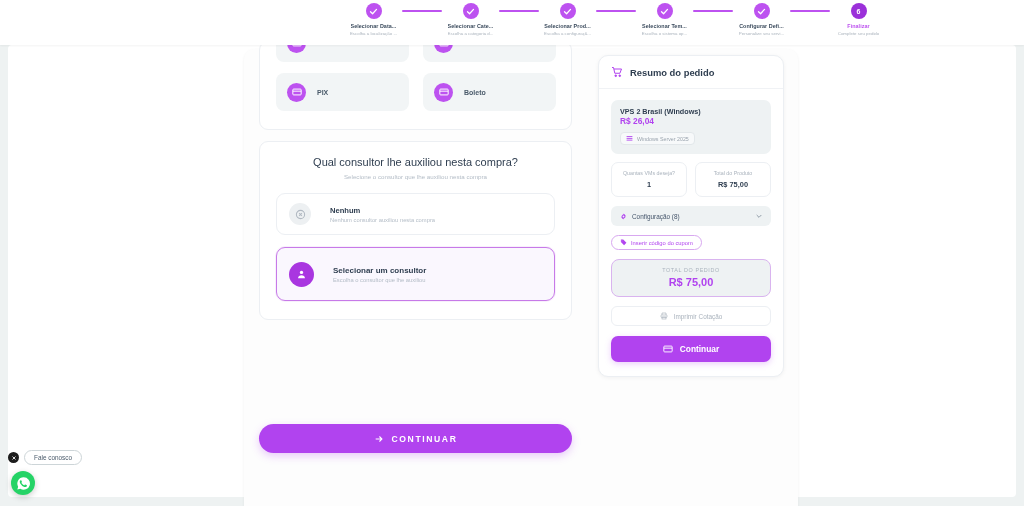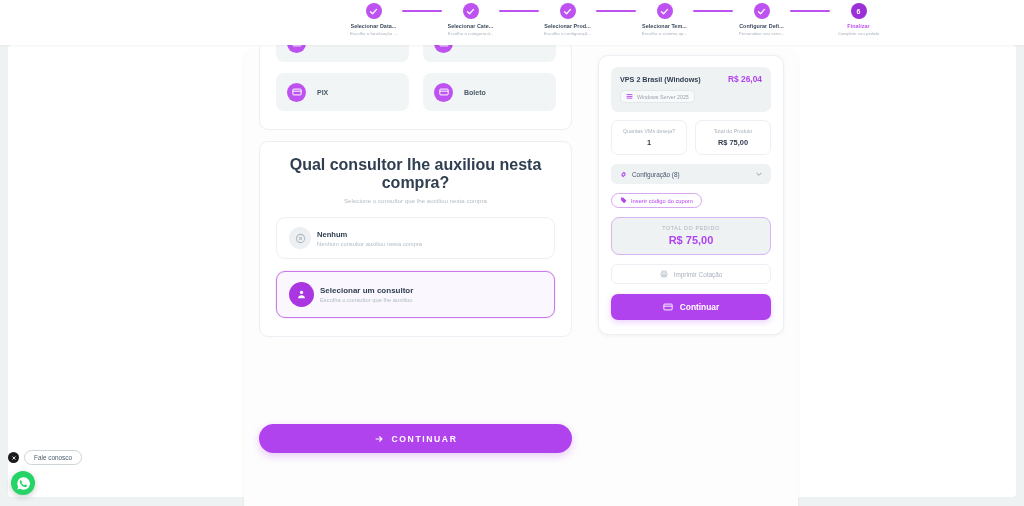--- a/index.html
+++ b/index.html
@@ -84,34 +84,34 @@
   .pay-icon {
     width: 19px; height: 19px; border-radius: 50%; background: #bd52f0;
     display: flex; align-items: center; justify-content: center; flex: 0 0 auto;
   }
   .pay-icon svg { width: 10px; height: 10px; display: block; }
   .pay-label { font-size: 7px; font-weight: bold; color: #4a5a6a; }
 
   
   .cons-card { margin-top: 11px; padding: 14px 16px 18px 16px; }
   .cons-title {
-    font-size: 16px; font-weight: bold; color: #2f3e50; text-align: center;
+    font-size: 11px; font-weight: normal; color: #2f3e50; text-align: center;
   }
   .cons-sub {
     margin-top: 5px; font-size: 6.2px; color: #b3bcc6; text-align: center;
   }
   .opt {
     margin-top: 13px; height: 42px; border-radius: 9px;
     border: 1px solid #eceff3; background: #ffffff;
-    display: flex; align-items: center; padding-left: 12px; gap: 6px;
+    display: flex; align-items: center; padding-left: 12px; gap: 19px;
   }
   .opt.selected {
     border: 1.2px solid #c77ae8; background: #faf7fe;
     box-shadow: 0 0 0 1px rgba(199,122,232,0.12);
-    margin-top: 12px; height: 47px;
+    margin-top: 12px; height: 54px;
   }
   .opt-icon {
     width: 22px; height: 22px; border-radius: 50%; background: #edf0f2;
     display: flex; align-items: center; justify-content: center; flex: 0 0 auto;
     color: #b0b8c1;
   }
   .opt.selected .opt-icon { background: #a936e0; color: #ffffff; width: 25px; height: 25px; }
   .opt-icon svg { width: 11px; height: 11px; display: block; }
   .opt-txt-title { font-size: 7.6px; font-weight: bold; color: #2f3e50; }
   .opt.selected .opt-txt-title { font-size: 8px; }
@@ -175,21 +175,21 @@
   .sum-head {
     height: 33px; display: flex; align-items: center; gap: 7px;
     border-bottom: 1px solid #f0f2f5; margin: 0 -12px 0 -12px; padding: 0 12px;
   }
   .sum-head svg { width: 12px; height: 12px; display: block; color: #b143ef; }
   .sum-head-txt { font-size: 9.4px; font-weight: bold; color: #2f3e50; }
 
   .prod-box {
     margin-top: 11px; background: #eef2f3; border-radius: 7px; padding: 7px 9px 8px 9px;
   }
-  .prod-row { display: flex; align-items: center; justify-content: space-between; }
+  .prod-row { display: flex; align-items: flex-start; justify-content: space-between; flex-direction: column; }
   .prod-name { font-size: 7.2px; font-weight: bold; color: #2f3e50; }
   .prod-price { font-size: 8.4px; font-weight: bold; color: #b143ef; }
   .os-badge {
     margin-top: 6px; display: inline-flex; align-items: center; gap: 4px;
     background: #f7f9fa; border: 1px solid #e2e7ea; border-radius: 4px;
     padding: 2px 5px;
   }
   .os-badge svg { width: 7px; height: 7px; display: block; color: #b143ef; }
   .os-badge-txt { font-size: 5.3px; color: #9aa4ae; }
 
@@ -411,20 +411,30 @@
     <svg viewBox="0 0 24 24" fill="none" stroke="#ffffff" stroke-width="2.6">
       <path d="M4 12h15M13 6l6 6-6 6"></path>
     </svg>
   </span>
   <span>CONTINUAR</span>
 </button>
 
 <div class="col-side">
   <div class="sum-card">
 
+    <div class="sum-head">
+      <span>
+        <svg viewBox="0 0 24 24" fill="none" stroke="currentColor" stroke-width="2">
+          <path d="M2 3h3l2.6 11.5h10.2L21 6H6"></path>
+          <circle cx="9.5" cy="19.5" r="1.6" fill="currentColor"></circle>
+          <circle cx="17.5" cy="19.5" r="1.6" fill="currentColor"></circle>
+        </svg>
+      </span>
+      <span class="sum-head-txt">Resumo do pedido</span>
+    </div>
 
     <div class="prod-box">
       <div class="prod-row">
         <span class="prod-name">VPS 2 Brasil (Windows)</span>
         <span class="prod-price">R$ 26,04</span>
       </div>
       <div class="os-badge">
         <span>
           <svg viewBox="0 0 24 24" fill="currentColor">
             <rect x="2" y="4" width="20" height="3"></rect>

